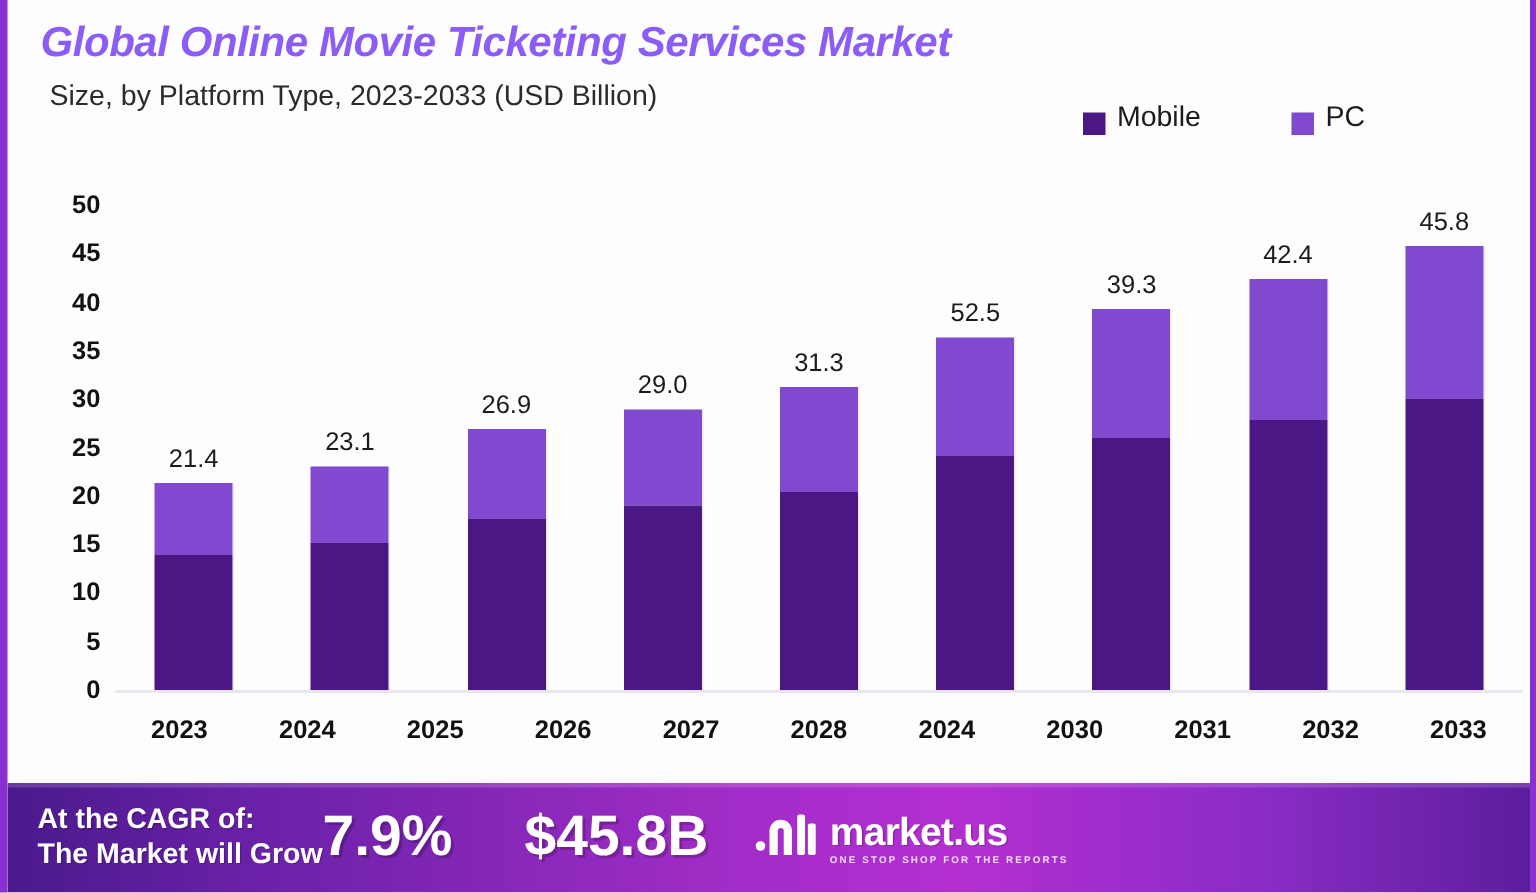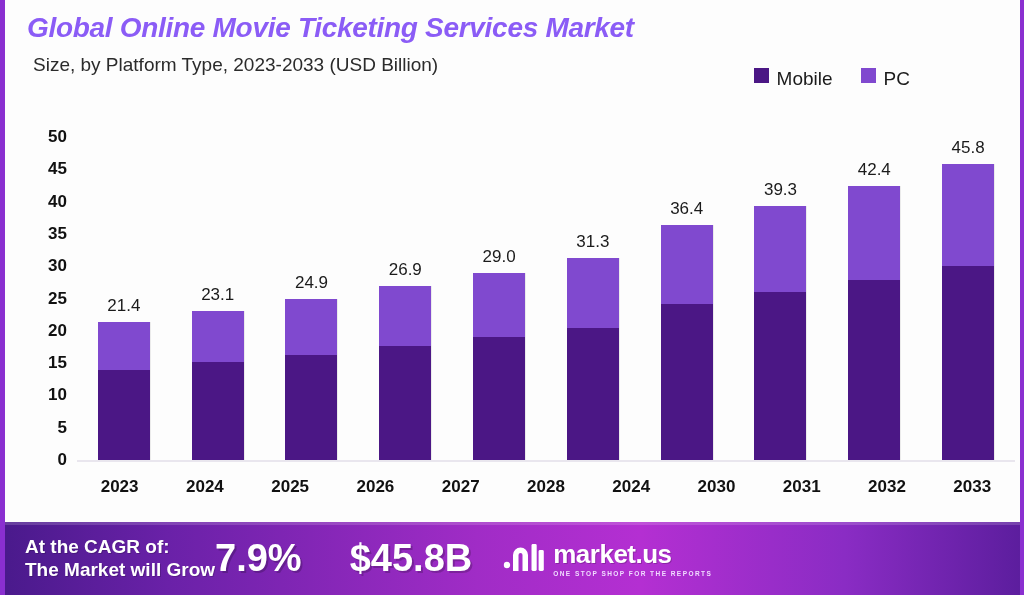--- a/index.html
+++ b/index.html
@@ -56,22 +56,23 @@
   #legend {
     position: absolute;
     right: 110px;
     top: 68px;
     display: flex;
     align-items: center;
     gap: 28px;
   }
   .legend-entry {
     display: flex;
-    align-items: flex-start;
+    align-items: flex-end;
     gap: 8px;
+    margin-left: 32px;
   }
   .legend-swatch {
     width: 15px;
     height: 15px;
     display: block;
   }
   .legend-label {
     font-size: 19px;
     color: #1b1b1b;
     white-space: nowrap;
@@ -290,27 +291,20 @@
           </div>
         </div>
         <div class="bar-group">
           <div class="bar-total-label" style="bottom: 155.226px;">23.1</div>
           <div class="bar-stack" style="height: 149.226px;">
             <div class="seg-pc" style="height: 51.034px; background: rgb(128, 73, 207);"></div>
             <div class="seg-mobile" style="height: 98.192px; background: rgb(75, 23, 133);"></div>
           </div>
         </div>
         <div class="bar-group">
-          <div class="bar-total-label" style="bottom: 166.854px;">24.9</div>
-          <div class="bar-stack" style="height: 160.854px;">
-            <div class="seg-pc" style="height: 55.556px; background: rgb(128, 73, 207);"></div>
-            <div class="seg-mobile" style="height: 105.298px; background: rgb(75, 23, 133);"></div>
-          </div>
-        </div>
-        <div class="bar-group">
           <div class="bar-total-label" style="bottom: 179.774px;">26.9</div>
           <div class="bar-stack" style="height: 173.774px;">
             <div class="seg-pc" style="height: 60.078px; background: rgb(128, 73, 207);"></div>
             <div class="seg-mobile" style="height: 113.696px; background: rgb(75, 23, 133);"></div>
           </div>
         </div>
         <div class="bar-group">
           <div class="bar-total-label" style="bottom: 193.34px;">29.0</div>
           <div class="bar-stack" style="height: 187.34px;">
             <div class="seg-pc" style="height: 64.6px; background: rgb(128, 73, 207);"></div>
@@ -318,21 +312,21 @@
           </div>
         </div>
         <div class="bar-group">
           <div class="bar-total-label" style="bottom: 208.198px;">31.3</div>
           <div class="bar-stack" style="height: 202.198px;">
             <div class="seg-pc" style="height: 69.768px; background: rgb(128, 73, 207);"></div>
             <div class="seg-mobile" style="height: 132.43px; background: rgb(75, 23, 133);"></div>
           </div>
         </div>
         <div class="bar-group">
-          <div class="bar-total-label" style="bottom: 241.144px;">36.4</div>
+          <div class="bar-total-label" style="bottom: 241.144px;">52.5</div>
           <div class="bar-stack" style="height: 235.144px;">
             <div class="seg-pc" style="height: 79.458px; background: rgb(128, 73, 207);"></div>
             <div class="seg-mobile" style="height: 155.686px; background: rgb(75, 23, 133);"></div>
           </div>
         </div>
         <div class="bar-group">
           <div class="bar-total-label" style="bottom: 259.878px;">39.3</div>
           <div class="bar-stack" style="height: 253.878px;">
             <div class="seg-pc" style="height: 85.918px; background: rgb(128, 73, 207);"></div>
             <div class="seg-mobile" style="height: 167.96px; background: rgb(75, 23, 133);"></div>

